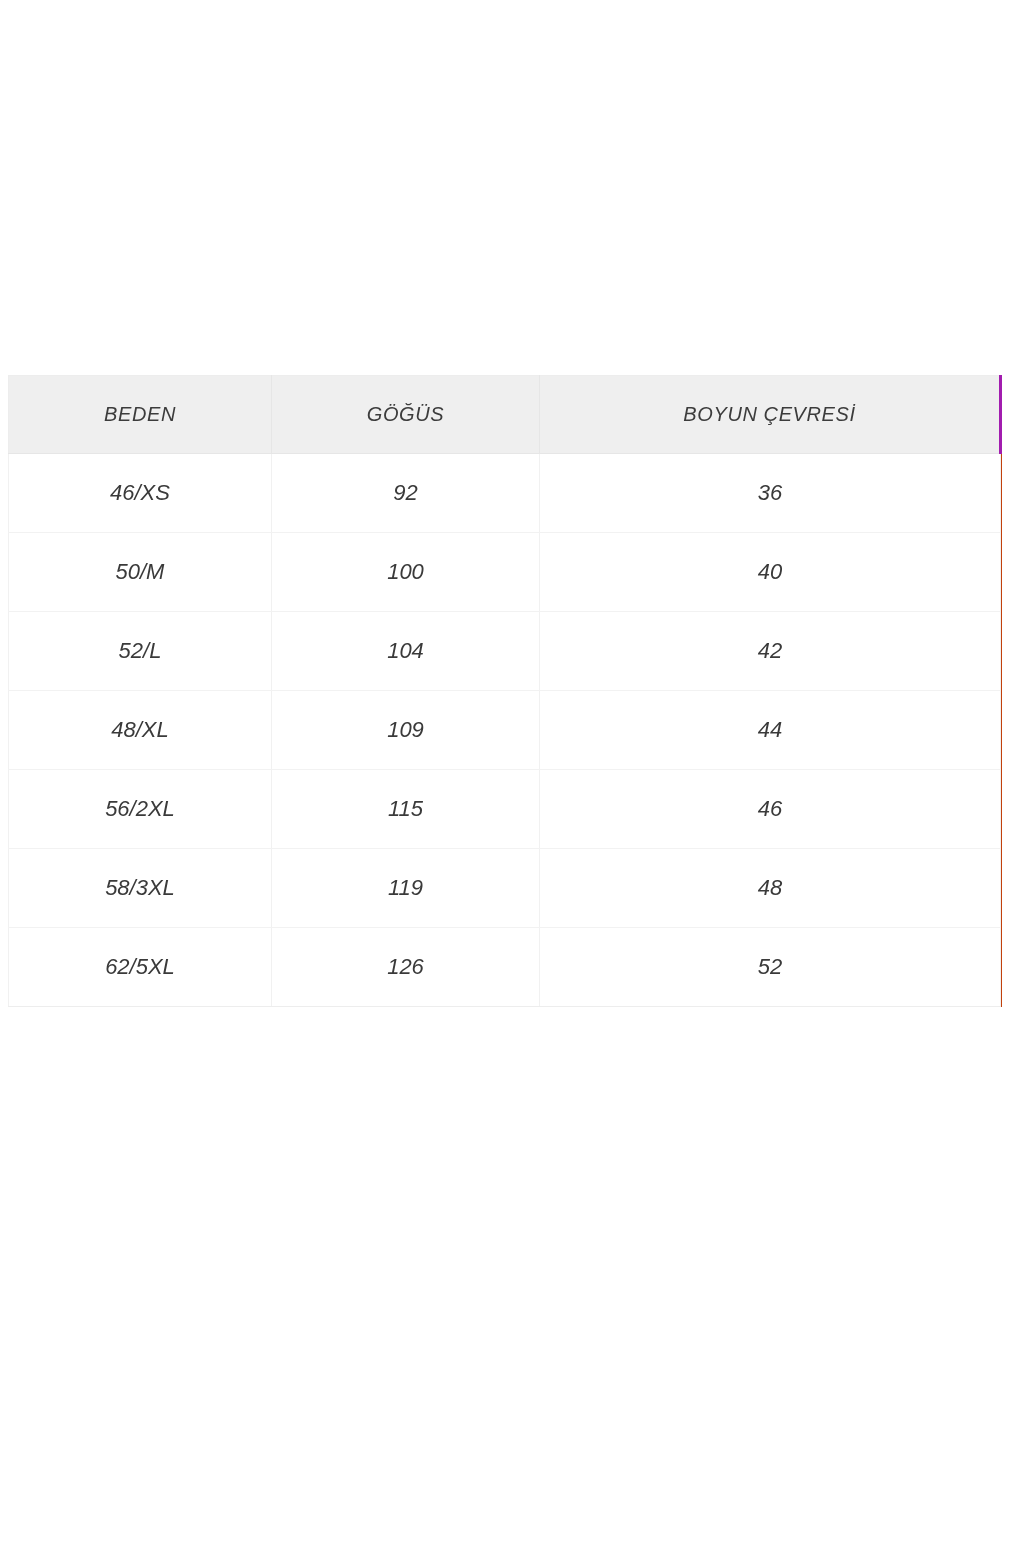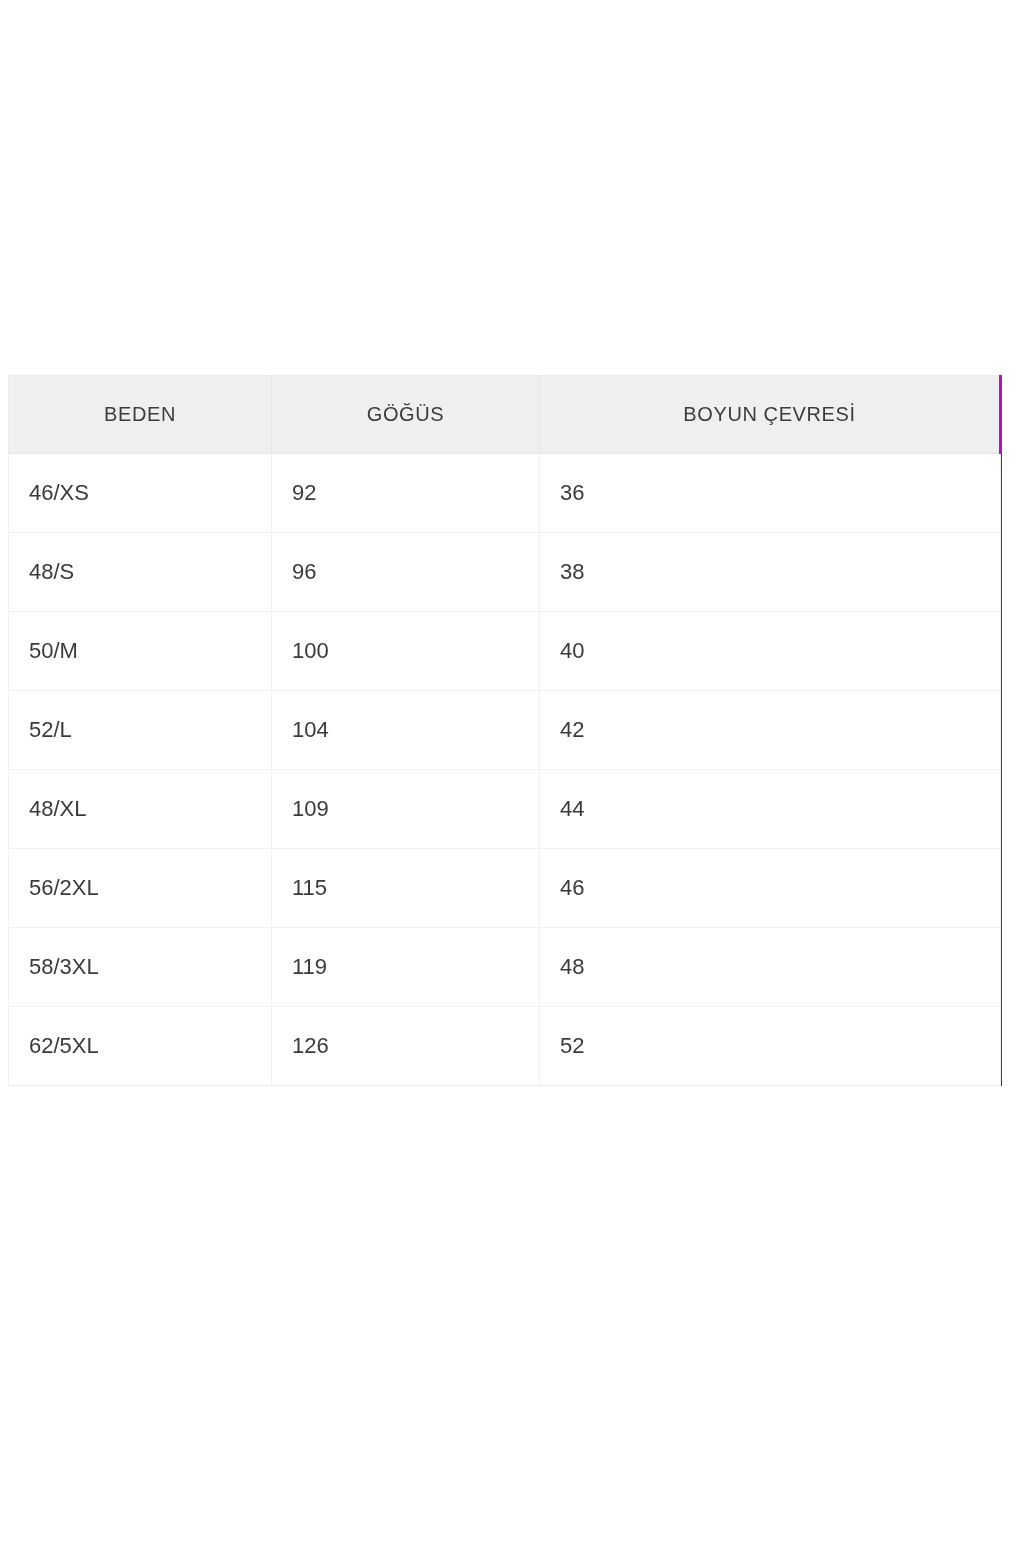--- a/index.html
+++ b/index.html
@@ -26,21 +26,22 @@
     position: absolute;
     left: 8px;
     top: 375px;
     width: 992px;
   }
 
   table.size-table {
     width: 992px;
     border-collapse: collapse;
     table-layout: fixed;
-    background: #0c4a6e;
+    background: #c2410c;
+    font-style: italic;
   }
 
   table.size-table col.c1 { width: 263px; }
   table.size-table col.c2 { width: 268px; }
   table.size-table col.c3 { width: 461px; }
 
   table.size-table thead tr {
     background: #efefef;
   }
 
@@ -66,20 +67,21 @@
     border-right: 3px solid #a21caf;
   }
 
   table.size-table tbody td {
     height: 78px;
     padding: 0 20px;
     margin: 0;
     font-size: 22px;
     font-weight: 400;
     color: #3a3a3a;
+    text-align: center;
     vertical-align: middle;
     background: #ffffff;
     border-right: 1px solid #f1f1f1;
     border-bottom: 1px solid #f2f2f2;
     white-space: nowrap;
   }
   table.size-table tbody td:first-child {
     border-left: 1px solid #f1f1f1;
   }
   table.size-table tbody td:last-child {
@@ -108,25 +110,20 @@
           <th>BOYUN ÇEVRESİ</th>
         </tr>
       </thead>
       <tbody>
         <tr>
           <td>46/XS</td>
           <td>92</td>
           <td>36</td>
         </tr>
         <tr>
-          <td>48/S</td>
-          <td>96</td>
-          <td>38</td>
-        </tr>
-        <tr>
           <td>50/M</td>
           <td>100</td>
           <td>40</td>
         </tr>
         <tr>
           <td>52/L</td>
           <td>104</td>
           <td>42</td>
         </tr>
         <tr>

